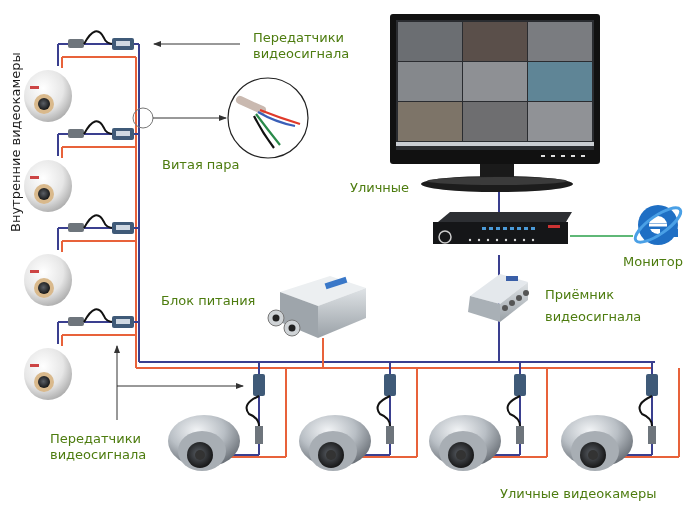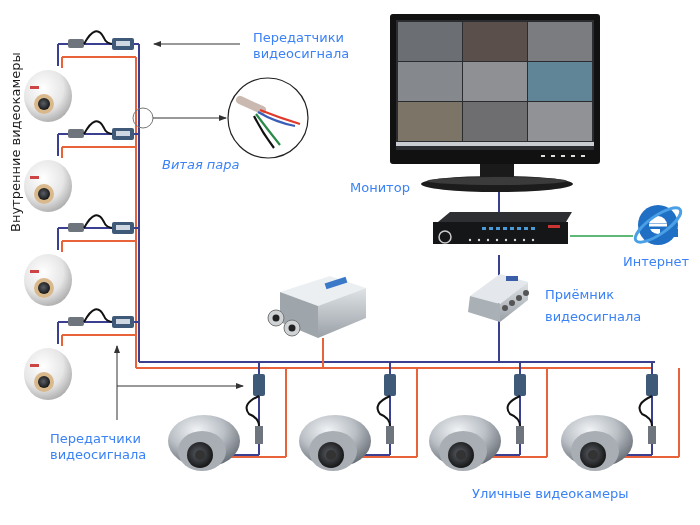--- a/index.html
+++ b/index.html
@@ -1,18 +1,18 @@
 <!DOCTYPE html>
 <html><head>
 <meta charset="utf-8">
 <style>
   html, body { margin:0; padding:0; background:#ffffff; }
   body { width:700px; height:525px; position:relative; overflow:hidden; font-family:"DejaVu Sans", sans-serif; }
   #stage { position:absolute; left:0; top:0; width:700px; height:525px; }
-  .lbl { position:absolute; font-size:13px; color:#3b82f6; line-height:16px; white-space:nowrap; }
+  .lbl { position:absolute; font-size:13px; color:#4d7c0f; line-height:16px; white-space:nowrap; }
   .vlbl { position:absolute; font-size:13px; color:#1a1a1a; transform:rotate(-90deg); transform-origin:left top; white-space:nowrap; }
 </style>
 </head>
 <body>
 
 <div id="stage">
 <svg id="svg" width="700" height="525" viewBox="0 0 700 525" xmlns="http://www.w3.org/2000/svg">
   <defs>
     <radialGradient id="domeW" cx="40%" cy="35%" r="70%">
       <stop offset="0" stop-color="#ffffff"></stop>
@@ -252,21 +252,22 @@
         <ellipse cx="597" cy="441" rx="36" ry="26" fill="url(#domeS)"></ellipse>
         <ellipse cx="595" cy="451" rx="24" ry="20" fill="#a8aeb4"></ellipse>
         <circle cx="593" cy="455" r="13" fill="url(#lens)"></circle>
         <circle cx="593" cy="455" r="5" fill="#333"></circle>
       </g>
 </svg>
 
 <div class="vlbl" style="left:8px; top:232px;">Внутренние видеокамеры</div>
 <div class="lbl" style="left:253px; top:30px;">Передатчики</div>
 <div class="lbl" style="left:253px; top:46px;">видеосигнала</div>
-<div class="lbl" style="left:162px; top:157px;font-style:italic;">Витая пара</div>
-<div class="lbl" style="left:350px; top:180px;">Монитор</div>
-<div class="lbl" style="left:623px; top:254px;">Интернет</div>
+<div class="lbl" style="left:162px; top:157px;">Витая пара</div>
+<div class="lbl" style="left:350px; top:180px;">Уличные</div>
+<div class="lbl" style="left:623px; top:254px;">Монитор</div>
+<div class="lbl" style="left:161px; top:293px;">Блок питания</div>
 <div class="lbl" style="left:545px; top:287px;">Приёмник</div>
 <div class="lbl" style="left:545px; top:309px;">видеосигнала</div>
 <div class="lbl" style="left:50px; top:431px;">Передатчики</div>
 <div class="lbl" style="left:50px; top:447px;">видеосигнала</div>
-<div class="lbl" style="left:472px; top:486px;">Уличные видеокамеры</div>
+<div class="lbl" style="left:500px; top:486px;">Уличные видеокамеры</div>
 </div>
 
 </body></html>

